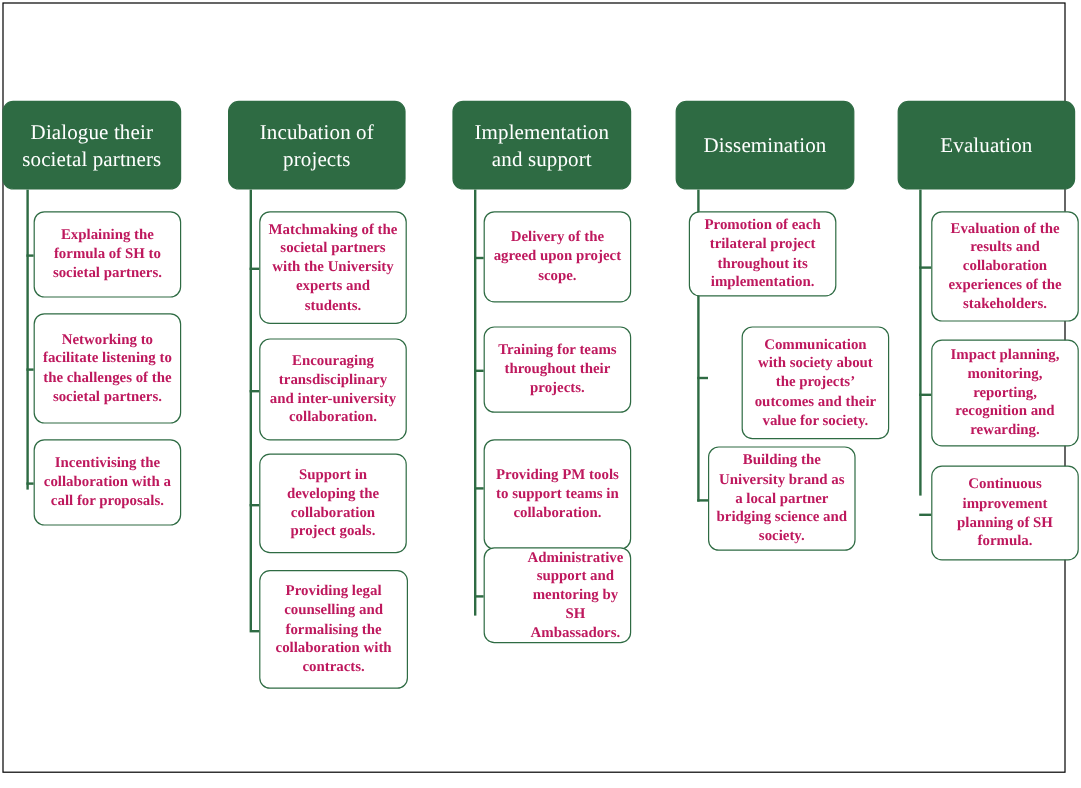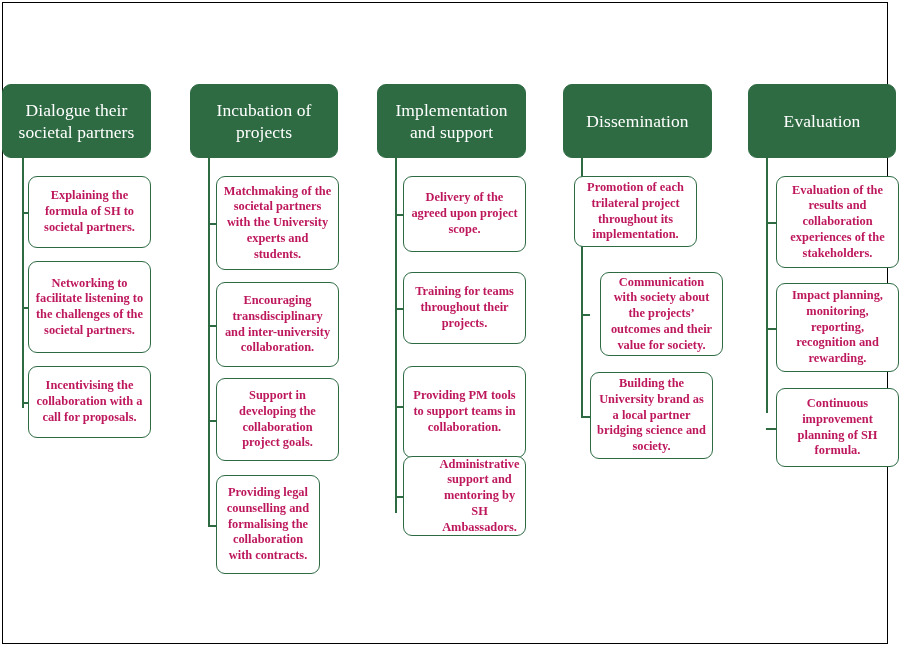--- a/index.html
+++ b/index.html
@@ -93,41 +93,41 @@
       <div class="column">
         <div class="header-box" style="left: 190px; top: 84px; width: 148px; height: 74px;">Incubation of projects</div>
         <div class="trunk" style="left: 208px; top: 158px; height: 367px;"></div>
         <div class="stub" style="left: 208px; top: 223px; width: 8px;"></div>
         <div class="child-box" style="left: 216px; top: 176px; width: 123px; height: 94px;">Matchmaking of the societal partners with the University experts and students.</div>
         <div class="stub" style="left: 208px; top: 324.5px; width: 8px;"></div>
         <div class="child-box" style="left: 216px; top: 282px; width: 123px; height: 85px;">Encouraging transdisciplinary and inter-university collaboration.</div>
         <div class="stub" style="left: 208px; top: 419.5px; width: 8px;"></div>
         <div class="child-box" style="left: 216px; top: 378px; width: 123px; height: 83px;">Support in developing the collaboration project goals.</div>
         <div class="stub" style="left: 208px; top: 524.5px; width: 8px;"></div>
-        <div class="child-box" style="left: 216px; top: 475px; width: 104px; height: 99px;">Providing legal counselling and formalising the collaboration with contracts.</div>
+        <div class="child-box" style="left: 216px; top: 475px; width: 124px; height: 99px;">Providing legal counselling and formalising the collaboration with contracts.</div>
       </div>
       <div class="column">
         <div class="header-box" style="left: 377px; top: 84px; width: 149px; height: 74px;">Implementation and support</div>
         <div class="trunk" style="left: 395px; top: 158px; height: 355px;"></div>
         <div class="stub" style="left: 395px; top: 214px; width: 8px;"></div>
         <div class="child-box" style="left: 403px; top: 176px; width: 123px; height: 76px;">Delivery of the agreed upon project scope.</div>
         <div class="stub" style="left: 395px; top: 308px; width: 8px;"></div>
         <div class="child-box" style="left: 403px; top: 272px; width: 123px; height: 72px;">Training for teams throughout their projects.</div>
         <div class="stub" style="left: 395px; top: 405.5px; width: 8px;"></div>
         <div class="child-box" style="left: 403px; top: 366px; width: 123px; height: 92px;">Providing PM tools to support teams in collaboration.</div>
         <div class="stub" style="left: 395px; top: 496px; width: 8px;"></div>
         <div class="child-box" style="left: 403px; top: 456px; width: 123px; height: 80px; padding-left: 36px;">Administrative support and mentoring by SH Ambassadors.</div>
       </div>
       <div class="column">
         <div class="header-box" style="left: 563px; top: 84px; width: 149px; height: 74px;">Dissemination</div>
         <div class="trunk" style="left: 581px; top: 158px; height: 260px;"></div>
         <div class="stub" style="left: 581px; top: 218.5px; width: 9px;"></div>
         <div class="child-box" style="left: 574px; top: 176px; width: 123px; height: 71px;">Promotion of each trilateral project throughout its implementation.</div>
         <div class="stub" style="left: 581px; top: 314px; width: 9px;"></div>
-        <div class="child-box" style="left: 600px; top: 272px; width: 123px; height: 84px;">Communication with society about the projects’ outcomes and their value for society.</div>
+        <div class="child-box" style="left: 618px; top: 272px; width: 123px; height: 94px;">Communication with society about the projects’ outcomes and their value for society.</div>
         <div class="stub" style="left: 581px; top: 415.5px; width: 9px;"></div>
         <div class="child-box" style="left: 590px; top: 372px; width: 123px; height: 87px;">Building the University brand as a local partner bridging science and society.</div>
       </div>
       <div class="column">
         <div class="header-box" style="left: 748px; top: 84px; width: 148px; height: 74px;">Evaluation</div>
         <div class="trunk" style="left: 766px; top: 158px; height: 255px;"></div>
         <div class="stub" style="left: 766px; top: 222px; width: 10px;"></div>
         <div class="child-box" style="left: 776px; top: 176px; width: 123px; height: 92px;">Evaluation of the results and collaboration experiences of the stakeholders.</div>
         <div class="stub" style="left: 766px; top: 327.5px; width: 10px;"></div>
         <div class="child-box" style="left: 776px; top: 283px; width: 123px; height: 89px;">Impact planning, monitoring, reporting, recognition and rewarding.</div>

